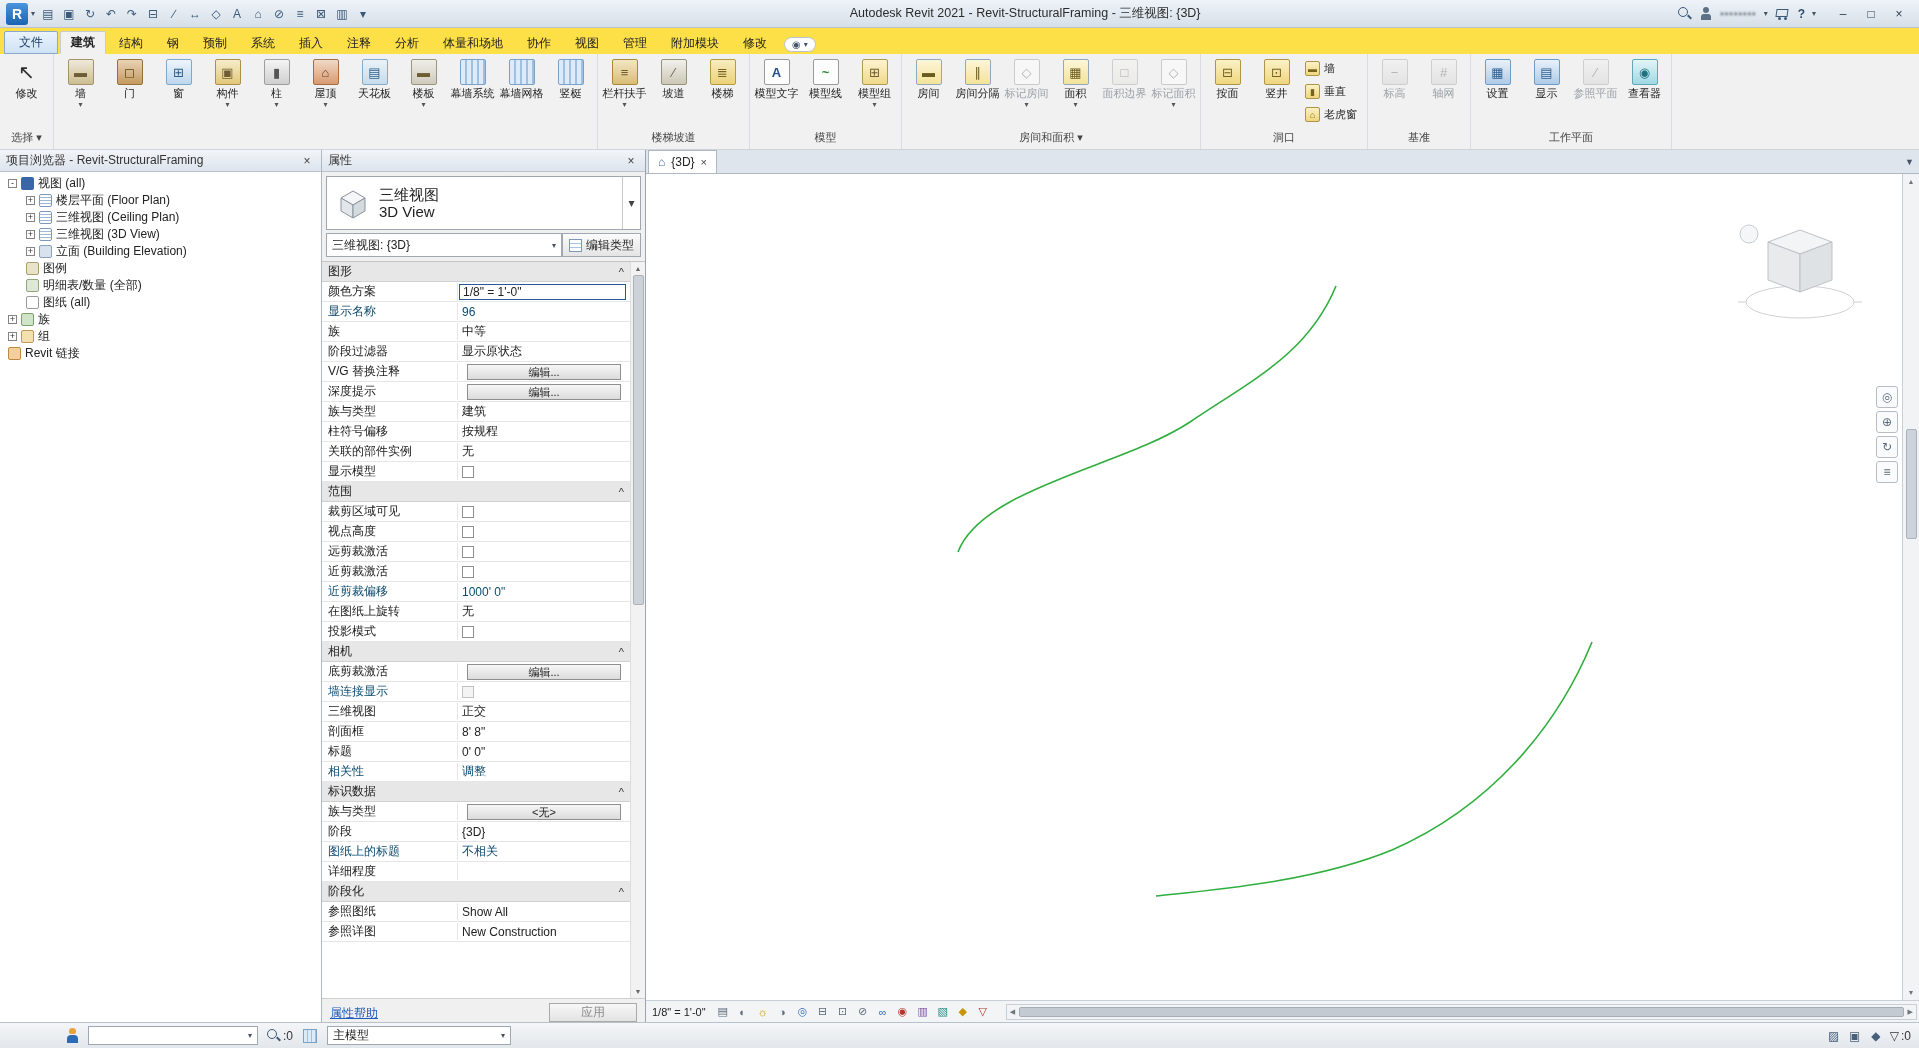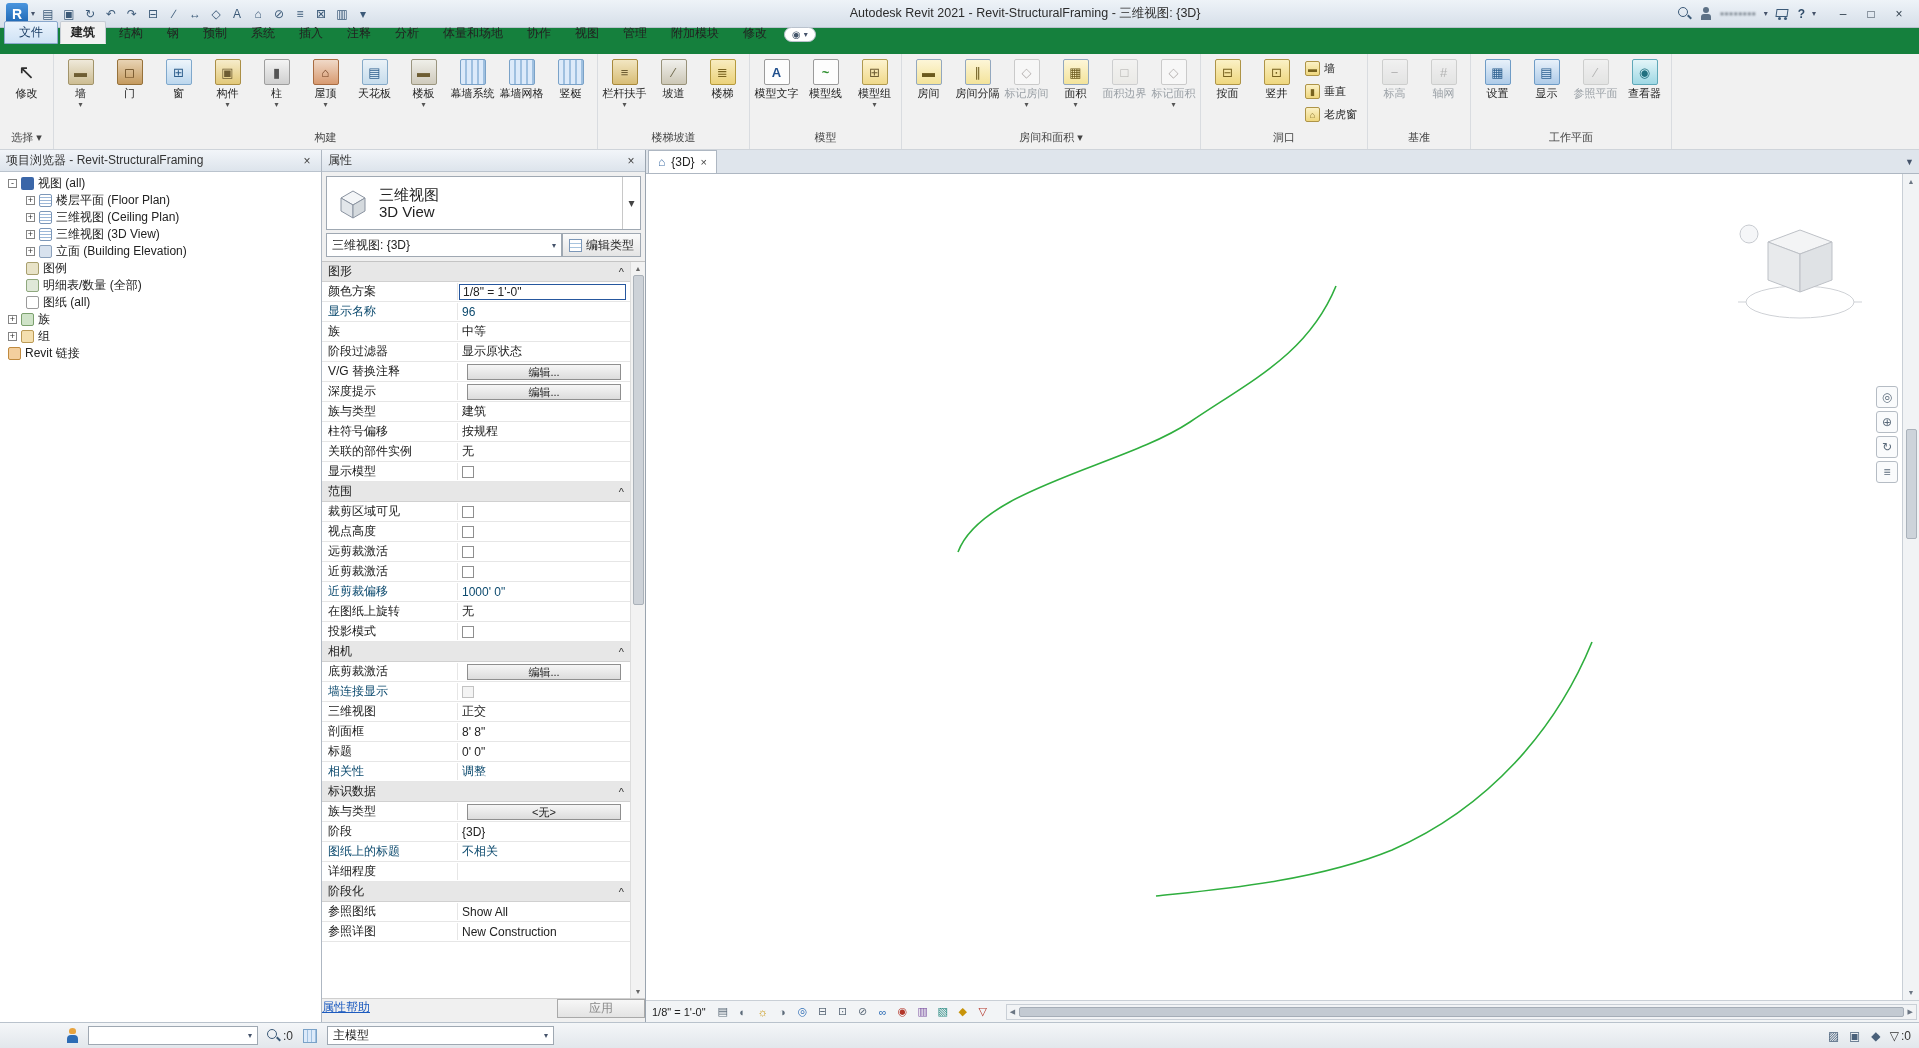--- a/index.html
+++ b/index.html
@@ -24,21 +24,21 @@
   .cart{position:relative;width:16px;height:14px}
   .cart::before{content:"";position:absolute;left:1px;top:2px;width:10px;height:6px;border:1.5px solid #3c5a78;transform:skewX(-8deg)}
   .cart::after{content:"";position:absolute;left:3px;top:10px;width:3px;height:3px;background:#3c5a78;border-radius:50%;box-shadow:6px 0 0 #3c5a78}
   .help-q{font-weight:bold;color:#2f4b68}
   .car{font-size:8px;color:#45536a}
   .car::after{content:"▾"}
   .win-btns{display:flex;margin-left:6px}
   .win-btns span{width:28px;height:20px;display:flex;align-items:center;justify-content:center;color:#33414f;font-size:12px}
 
   
-  .rtabs{height:26px;display:flex;align-items:flex-end;padding:10px 4px;background:#15803d;gap:2px;flex:none}
+  .rtabs{height:26px;display:flex;align-items:flex-end;padding:0 4px;background:#fde047;gap:2px;flex:none}
   .file-tab{padding:0 14px;height:23px;display:flex;align-items:center;background:linear-gradient(#eaf3fc,#cfe2f5);border:1px solid #8aa8cd;color:#1c3f66;border-radius:2px 2px 0 0}
   .rtab{padding:0 10px;height:23px;display:flex;align-items:center;color:#222;border:1px solid transparent;border-bottom:none}
   .rtab.active{background:#f1f1f1;border:1px solid #c6ccd4;border-bottom:1px solid #f1f1f1;font-weight:bold;border-radius:2px 2px 0 0}
   .modify-pill{display:flex;align-items:center;gap:3px;border:1px solid #b9c2cd;border-radius:8px;padding:1px 7px;margin-left:4px;margin-bottom:2px;color:#44566b;font-size:10px;background:#fff}
 
   
   .rbody{height:96px;display:flex;align-items:stretch;background:#f1f1f1;border-bottom:1px solid #cfd4da;flex:none;overflow:hidden}
   .rpanel{display:flex;flex-direction:column;border-right:1px solid #d9dce0;padding:3px 3px 0}
   .pbtns{display:flex;flex-direction:column;flex-wrap:wrap;height:70px;align-content:flex-start;column-gap:2px}
   .rbtn{width:47px;height:70px;display:flex;flex-direction:column;align-items:center;padding-top:2px;gap:2px;border-radius:2px;cursor:default}
@@ -125,21 +125,21 @@
   .hchev::after{content:"^"}
   .prow.btn .vbtn{display:block}
   .prow.check .vcheck{display:block}
   .prow.dim .plab,.prow.dim .vtext{color:#0c4a6e}
   .prow.dim .vcheck{border-color:#c2c2c2;background:#f4f4f4}
   .prow.focus .vtext{border:1px solid #26579e;padding:0 3px;margin-left:-3px;flex:1}
   .pv-scroll{position:absolute;top:0;right:0;bottom:0;width:15px;background:#f2f2f2;border-left:1px solid #ddd;display:flex;flex-direction:column;align-items:center}
   .pv-scroll .sar{font-size:7px;color:#666;padding:3px 0}
   .pv-thumb{width:11px;height:330px;background:#cdd2d8;border:1px solid #aab1b9;border-radius:2px}
   .pv-scroll .sar.dn{margin-top:auto}
-  .pbottom{height:24px;display:flex;align-items:flex-start;padding:0 0;background:#f0f0f0;border-top:1px solid #cfcfcf;flex:none}
+  .pbottom{height:24px;display:flex;align-items:flex-end;padding:0 8px;background:#f0f0f0;border-top:1px solid #cfcfcf;flex:none}
   .help-link{color:#1d5bbf;text-decoration:underline}
   .apply-btn{margin-left:auto;width:88px;height:19px;background:linear-gradient(#f7f7f7,#e3e3e3);border:1px solid #a9a9a9;color:#8a8a8a;font-size:12px}
 
   
   .drawing{flex:1;display:flex;flex-direction:column;min-width:0;background:#e9edf2}
   .vtabs{height:24px;display:flex;align-items:flex-end;background:#dfe5ec;border-bottom:1px solid #aeb7c2;padding-left:2px;flex:none}
   .vtab{height:23px;background:#fff;border:1px solid #aeb7c2;border-bottom:none;display:flex;align-items:center;gap:6px;padding:0 9px;font-size:12px}
   .vtab .hico{color:#4472a8}
   .vtab .x{color:#444;font-size:11px}
   .vtab-arrow{margin-left:auto;margin-right:5px;align-self:center;color:#44536a;font-size:9px}
@@ -165,21 +165,21 @@
   .h-thumb{flex:1;height:10px;background:#c3cad2;border:1px solid #a5adb7;margin:0 1px;border-radius:2px}
 
   
   .statusbar{height:26px;background:linear-gradient(#f4f6f8,#e2e7ec);border-top:1px solid #b9c2cc;display:flex;align-items:center;padding:0 8px;gap:8px;font-size:12px;flex:none}
   .sb-hint{white-space:nowrap}
   .worker{position:relative;width:16px;height:16px;margin-left:56px}
   .worker::before{content:"";position:absolute;left:5px;top:0;width:7px;height:6px;border-radius:50% 50% 2px 2px;background:#e8a33d}
   .worker::after{content:"";position:absolute;left:3px;top:7px;width:11px;height:8px;border-radius:4px 4px 0 0;background:#2d6cb5}
   .sb-combo{width:170px;height:19px;background:#fff;border:1px solid #9fa8b2;display:flex;align-items:center;padding:0 5px;gap:4px}
   .sb-combo .car{margin-left:auto}
-  .sb-combo.main{width:227px}
+  .sb-combo.main{width:184px}
   .sb-count{display:flex;align-items:center;gap:2px;color:#333}
   .sbico{width:18px;height:18px;display:flex;align-items:center;justify-content:center;color:#49607a;font-size:12px}
   .sbico i{font-style:normal}
   .do-ico{width:14px;height:14px;background:repeating-linear-gradient(90deg,#dceafa 0 3px,#9fc0e0 3px 4px);border:1px solid #7aa2c8}
   .sb-spacer{flex:1}
   .sb-right{display:flex;align-items:center;gap:5px}
 </style>
 </head>
 <body>
 
@@ -358,21 +358,20 @@
             </span>
               <span class="rlab"><span>幕墙网格</span><span class="arr"></span></span>
             </div>
           <div class="rbtn">
               <span class="ric ic-curtain">
               <i></i>
             </span>
               <span class="rlab"><span>竖梃</span><span class="arr"></span></span>
             </div>
         </div>
-        <div class="pfoot">构建</div>
       </div>
       <div class="rpanel">
         <div class="pbtns">
 
         <div class="rbtn">
               <span class="ric ic-railing">
               <i>≡</i>
             </span>
               <span class="rlab"><span>栏杆扶手</span><span class="arr">▾</span></span>
             </div>

